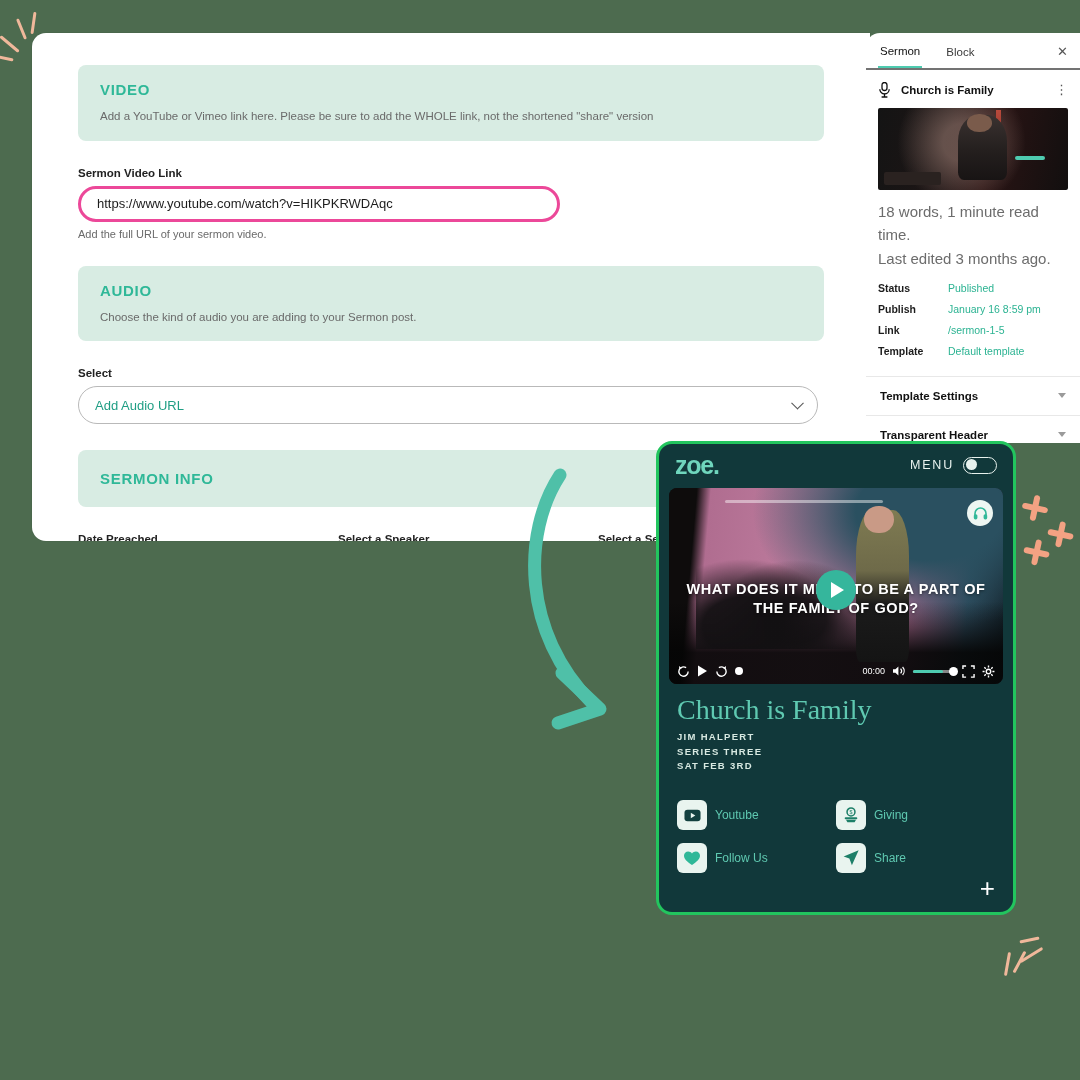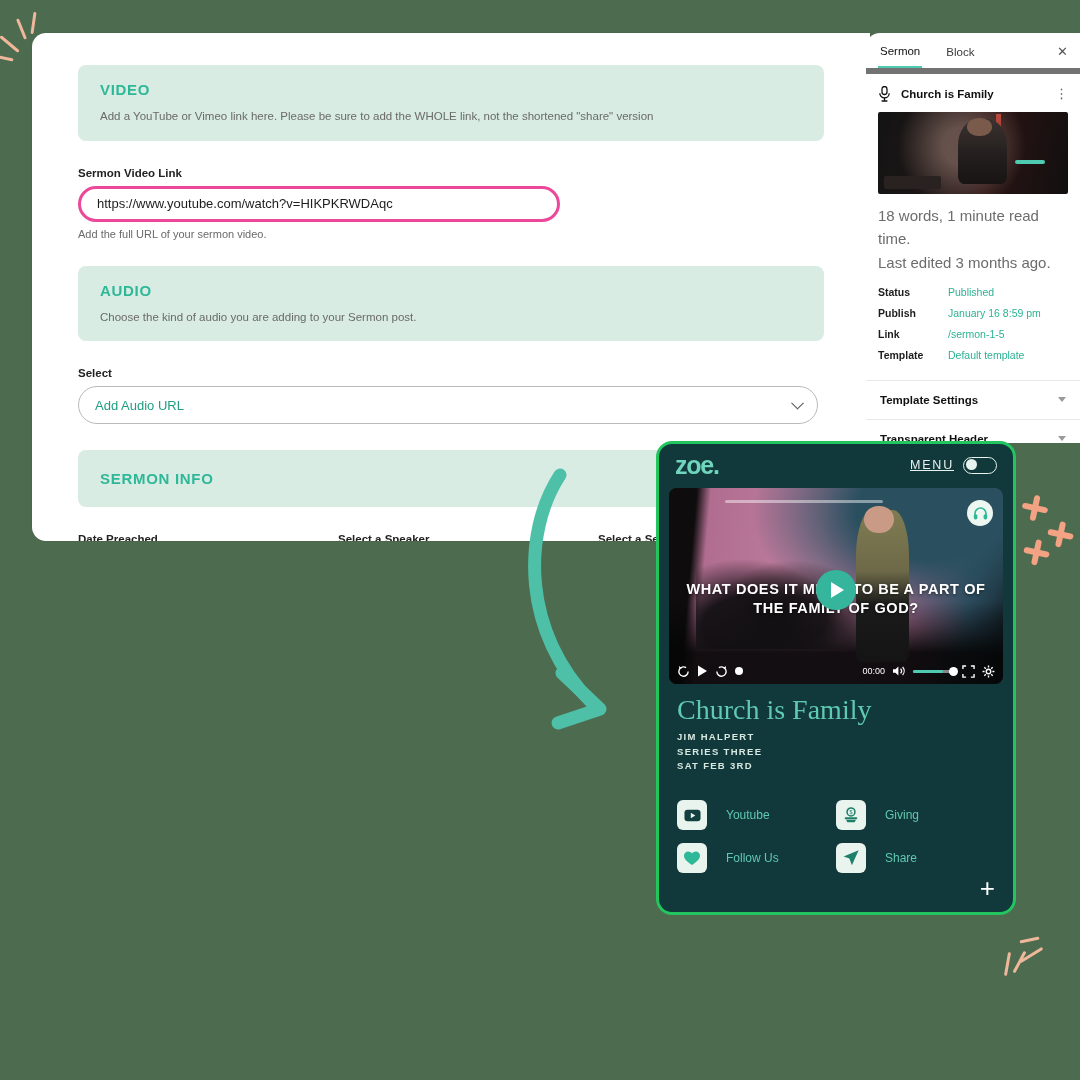--- a/index.html
+++ b/index.html
@@ -95,21 +95,21 @@
   #sidebar {
     position: absolute; left: 866px; top: 33px;
     width: 214px; height: 410px;
     background: #ffffff;
     border-radius: 14px 0 0 0;
     overflow: hidden;
   }
   .sb-tabs {
     display: flex; align-items: center;
     padding: 10px 12px 0 12px;
-    border-bottom: 6px solid #737373;
+    border-bottom: 2px solid #737373;
     position: relative;
   }
   .sb-tab {
     font-size: 11.5px; color: #3a3a3a; padding: 2px 2px 9px 2px;
     margin-right: 22px;
   }
   .sb-tab.active { color: #111; border-bottom: 2.5px solid #4ecbb0; }
   .sb-close { margin-left: auto; font-size: 13px; color: #555; padding-bottom: 8px; }
 
   .sb-title-row {
@@ -180,21 +180,21 @@
     overflow: hidden;
   }
   .mb-top {
     height: 42px; display: flex; align-items: center;
     padding: 0 16px;
   }
   .mb-logo {
     font-size: 25px; font-weight: bold; color: #6fd6bd; letter-spacing: -1.2px;
   }
   .mb-menu { margin-left: auto; display: flex; align-items: center; gap: 9px; }
-  .mb-menu .mt { color: #e8f2ee; font-size: 12.5px; letter-spacing: 1.8px; text-decoration: underline; }
+  .mb-menu .mt { color: #e8f2ee; font-size: 12.5px; letter-spacing: 1.8px; }
   .toggle {
     width: 34px; height: 17px; border-radius: 9px;
     border: 1.5px solid #e8f2ee; position: relative;
   }
   .toggle .knob {
     position: absolute; left: 2px; top: 1.5px; width: 11px; height: 11px;
     border-radius: 50%; background: #e8f2ee;
   }
 
   .player {
@@ -267,21 +267,21 @@
   .vol .vdot { position: absolute; right: -3px; top: -3px; width: 9px; height: 9px; background: #fff; border-radius: 50%; }
 
   .mb-body { padding: 12px 18px 0 18px; }
   .mb-h1 {
     font-family: "Liberation Serif", serif;
     font-size: 28px; color: #5fc9b1; margin-bottom: 6px; line-height: 1;
   }
   .mb-sub { font-size: 9.5px; color: #d7e8e1; letter-spacing: 1.3px; line-height: 1.55; font-weight: bold; }
 
   .mb-links { margin-top: 26px; display: grid; grid-template-columns: 1fr 1fr; row-gap: 13px; }
-  .mb-link { display: flex; align-items: center; gap: 19px; }
+  .mb-link { display: flex; align-items: center; gap: 8px; }
   .mb-ico {
     width: 30px; height: 30px; border-radius: 6px; background: #e9f4ef;
     display: flex; align-items: center; justify-content: center;
   }
   .mb-link .lt { font-size: 12px; color: #5fc9b1; }
   .mb-plus {
     position: absolute; right: 18px; bottom: 14px;
     color: #fff; font-size: 26px; line-height: 20px; font-weight: 300;
   }
 </style>

